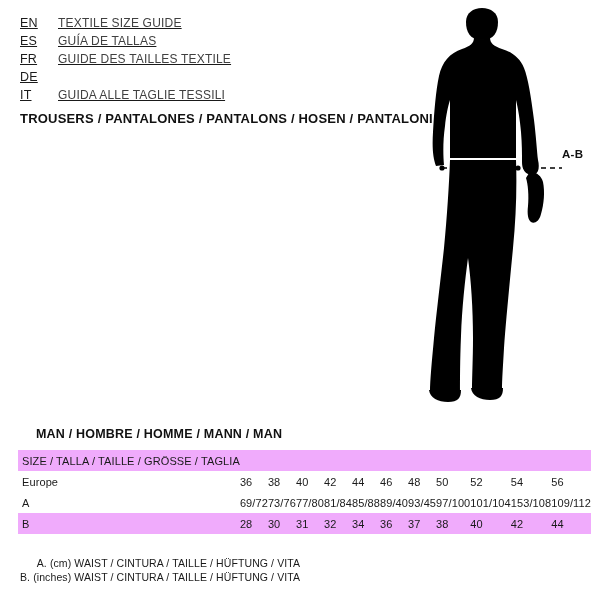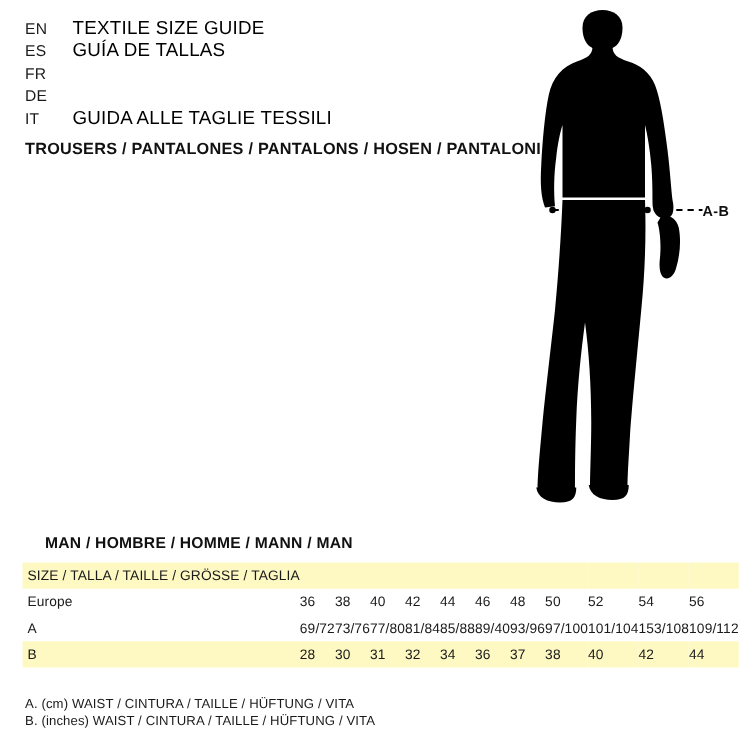--- a/index.html
+++ b/index.html
@@ -26,31 +26,32 @@
     position: absolute;
     left: 20px;
     top: 14px;
     width: 380px;
   }
   .lang-row {
     display: flex;
     align-items: center;
     height: 18px;
     line-height: 18px;
+    text-decoration: underline;
   }
   .lang-code {
     width: 38px;
     font-size: 12.5px;
     letter-spacing: 0.2px;
     color: #1a1a1a;
   }
   .lang-text {
-    font-size: 15px;
-    letter-spacing: 0.2px;
-    color: #000000;
+    font-size: 12px;
+    letter-spacing: 0.2px;
+    color: #404040;
   }
 
   .garment-title {
     position: absolute;
     left: 20px;
     top: 111px;
     font-size: 13px;
     font-weight: bold;
     letter-spacing: 0.2px;
     color: #111;
@@ -63,21 +64,21 @@
     top: 8px;
     width: 200px;
     height: 400px;
   }
   .figure-svg {
     display: block;
   }
   .ab-label {
     position: absolute;
     left: 162px;
-    top: 156px;
+    top: 140px;
     font-size: 11.5px;
     font-weight: bold;
     color: #111;
     letter-spacing: 0.3px;
     text-align: center;
   }
 
   
   .table-title {
     position: absolute;
@@ -100,21 +101,21 @@
     letter-spacing: 0.1px;
   }
   table.size-table td {
     padding: 2px 0 2px 0;
     height: 17px;
     vertical-align: middle;
     color: #1a1a1a;
     white-space: nowrap;
   }
   table.size-table tr.shade td {
-    background: #fef9c3;
+    background: #f0abfc;
   }
   table.size-table td.rowlabel {
     width: 88px;
     padding-left: 4px;
   }
   table.size-table td.val {
     width: 47px;
     text-align: left;
   }
   tr.header-row td {
@@ -123,38 +124,39 @@
 
   .footnotes {
     position: absolute;
     left: 20px;
     top: 556px;
     font-size: 10.5px;
     line-height: 14px;
     letter-spacing: 0.1px;
     color: #1a1a1a;
   }
-  .footnotes div { white-space: nowrap; }
+  .footnotes div { white-space: nowrap; text-align: right; }
 </style>
 </head>
 <body>
 
 <div class="page">
 
   <div class="lang-block">
     <div class="lang-row">
       <span class="lang-code">EN</span>
       <span class="lang-text">TEXTILE SIZE GUIDE</span>
     </div>
     <div class="lang-row">
       <span class="lang-code">ES</span>
       <span class="lang-text">GUÍA DE TALLAS</span>
     </div>
     <div class="lang-row">
       <span class="lang-code">FR</span>
+      <span class="lang-text">GUIDE DES TAILLES TEXTILE</span>
     </div>
     <div class="lang-row">
       <span class="lang-code">DE</span>
     </div>
     <div class="lang-row">
       <span class="lang-code">IT</span>
       <span class="lang-text">GUIDA ALLE TAGLIE TESSILI</span>
     </div>
   </div>
 
@@ -247,21 +249,21 @@
         <td class="val">56</td>
       </tr>
       <tr>
         <td class="rowlabel">A</td>
         <td class="val">69/72</td>
         <td class="val">73/76</td>
         <td class="val">77/80</td>
         <td class="val">81/84</td>
         <td class="val">85/88</td>
         <td class="val">89/40</td>
-        <td class="val">93/96</td>
+        <td class="val">93/45</td>
         <td class="val">97/100</td>
         <td class="val">101/104</td>
         <td class="val">153/108</td>
         <td class="val">109/112</td>
       </tr>
       <tr class="shade">
         <td class="rowlabel">B</td>
         <td class="val">28</td>
         <td class="val">30</td>
         <td class="val">31</td>

